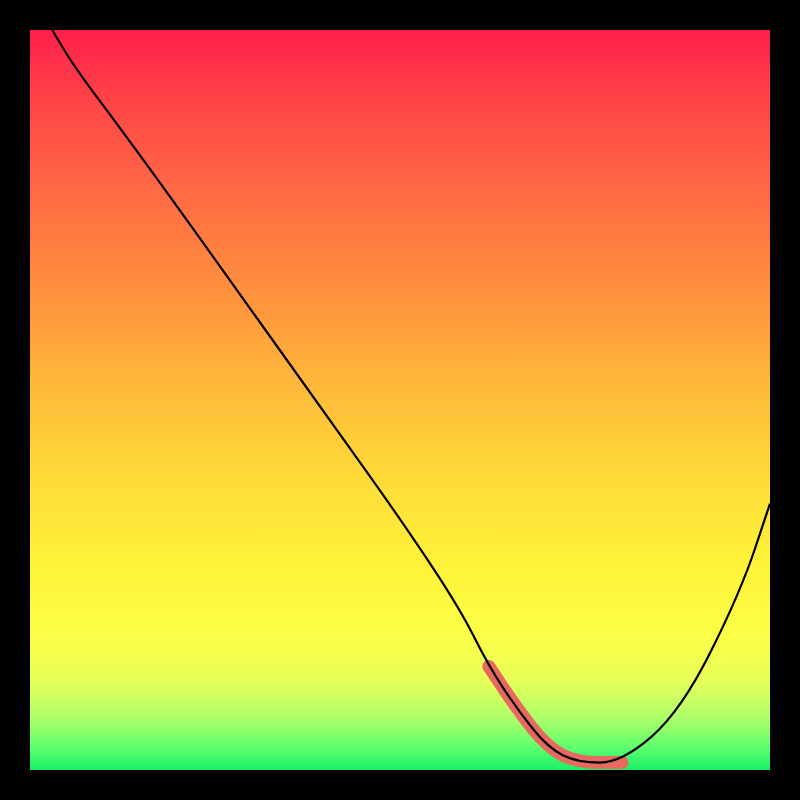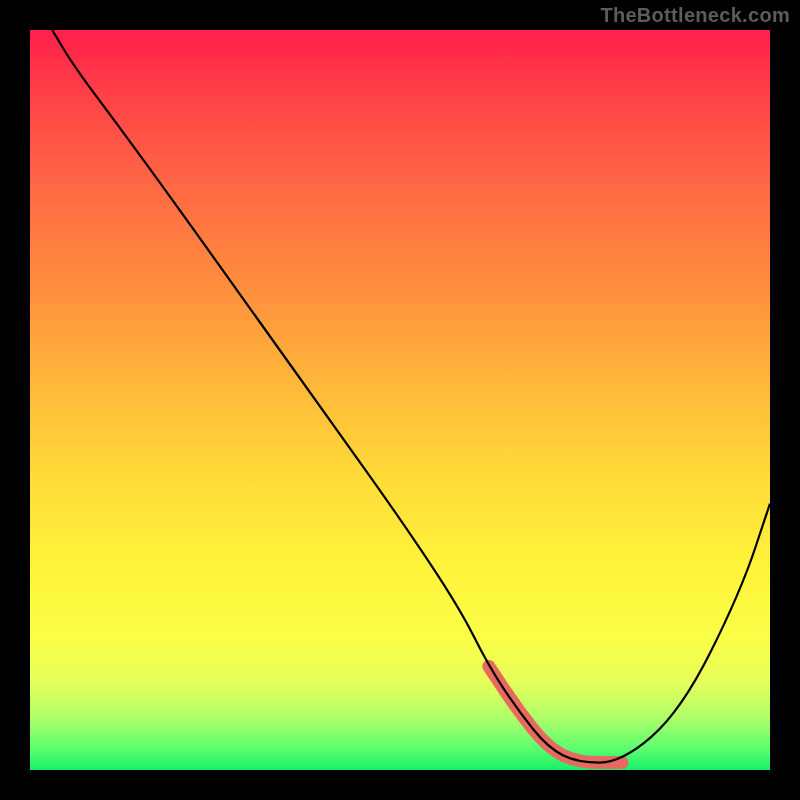--- a/index.html
+++ b/index.html
@@ -70,21 +70,20 @@
   .line {
     stroke: #000;
     stroke-width: 2.2;
     fill: none;
   }
 </style>
 </head>
 <body>
 
 <div class="frame">
-  <div class="watermark">TheBottleneck.com</div>
 
   <div class="plot-area">
     <div class="gradient-bg"></div>
 
     <svg class="curve" viewBox="0 0 740 740" preserveAspectRatio="none">
 
       <path id="accent-path" class="accent" d="M 458.8 636.4 Q 458.8 636.4 473.6 658.6 Q 488.4 680.8 503.2 699.3 Q 518.0 717.8 532.8 725.2 Q 547.6 732.6 569.8 732.6 T 592.0 732.6"></path>
 
       <path id="main-path" class="line" d="M 22.2 0.0 Q 22.2 0.0 33.3 18.5 Q 44.4 37.0 66.6 66.6 Q 88.8 96.2 118.4 136.9 Q 148.0 177.6 185.0 229.4 Q 222.0 281.2 259.0 333.0 Q 296.0 384.8 333.0 436.6 Q 370.0 488.4 399.6 532.8 Q 429.2 577.2 444.0 606.8 Q 458.8 636.4 473.6 658.6 Q 488.4 680.8 503.2 699.3 Q 518.0 717.8 532.8 725.2 Q 547.6 732.6 569.8 732.6 Q 592.0 732.6 621.6 706.7 Q 651.2 680.8 680.8 621.6 Q 710.4 562.4 725.2 518.0 T 740.0 473.6"></path>
     </svg>

